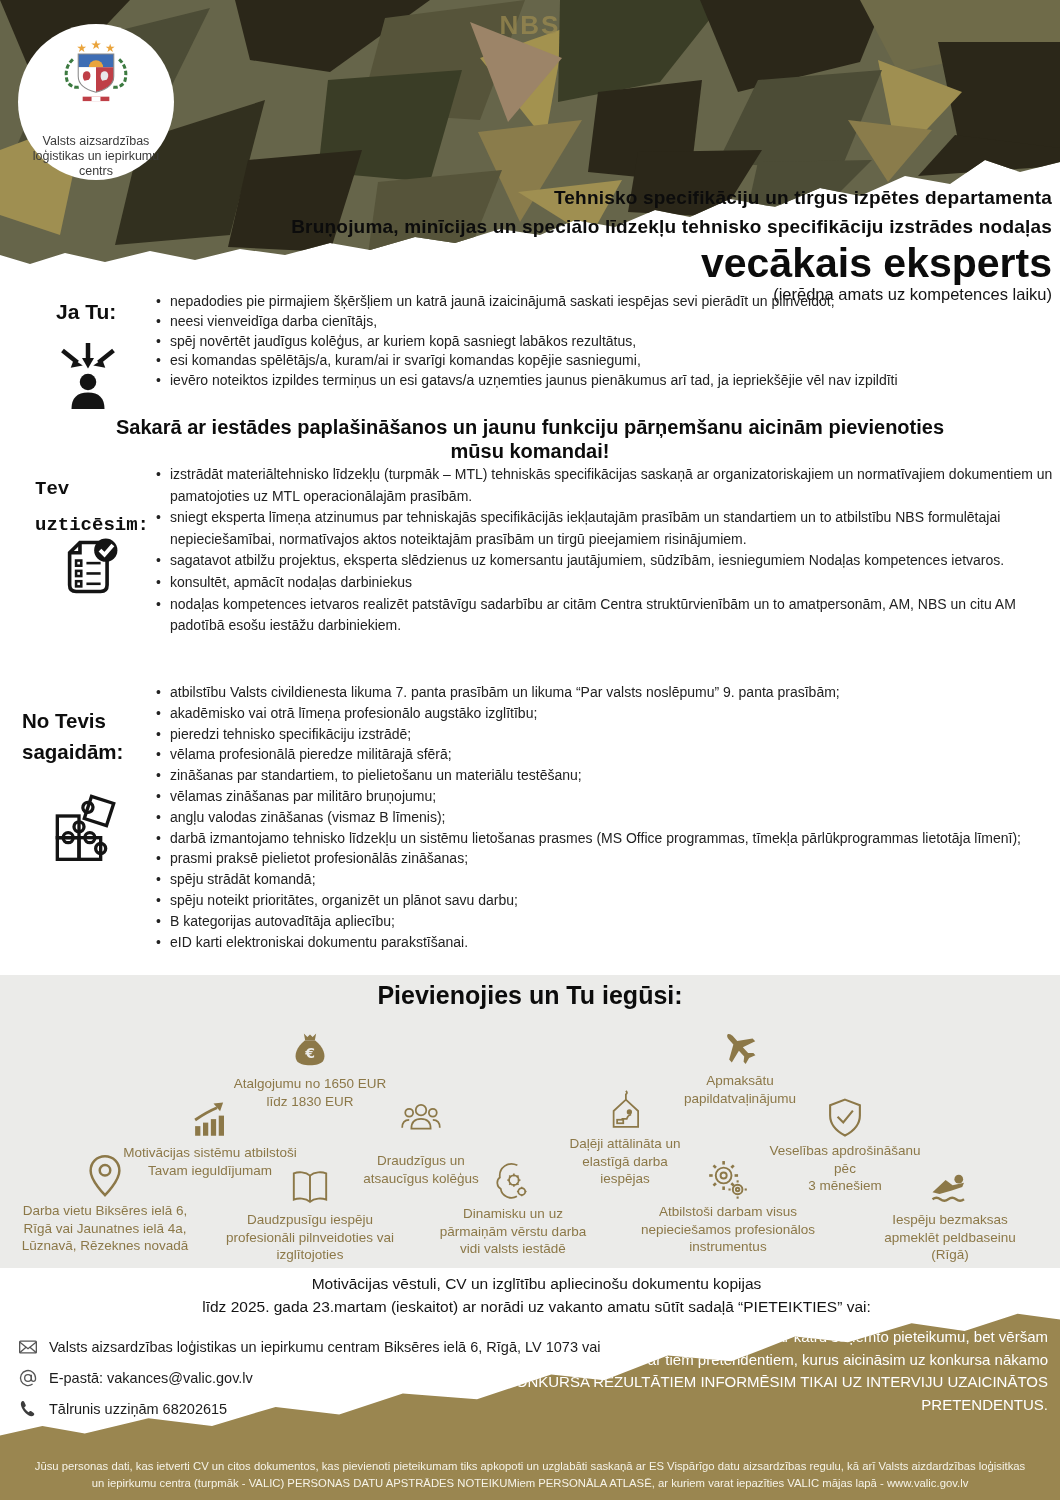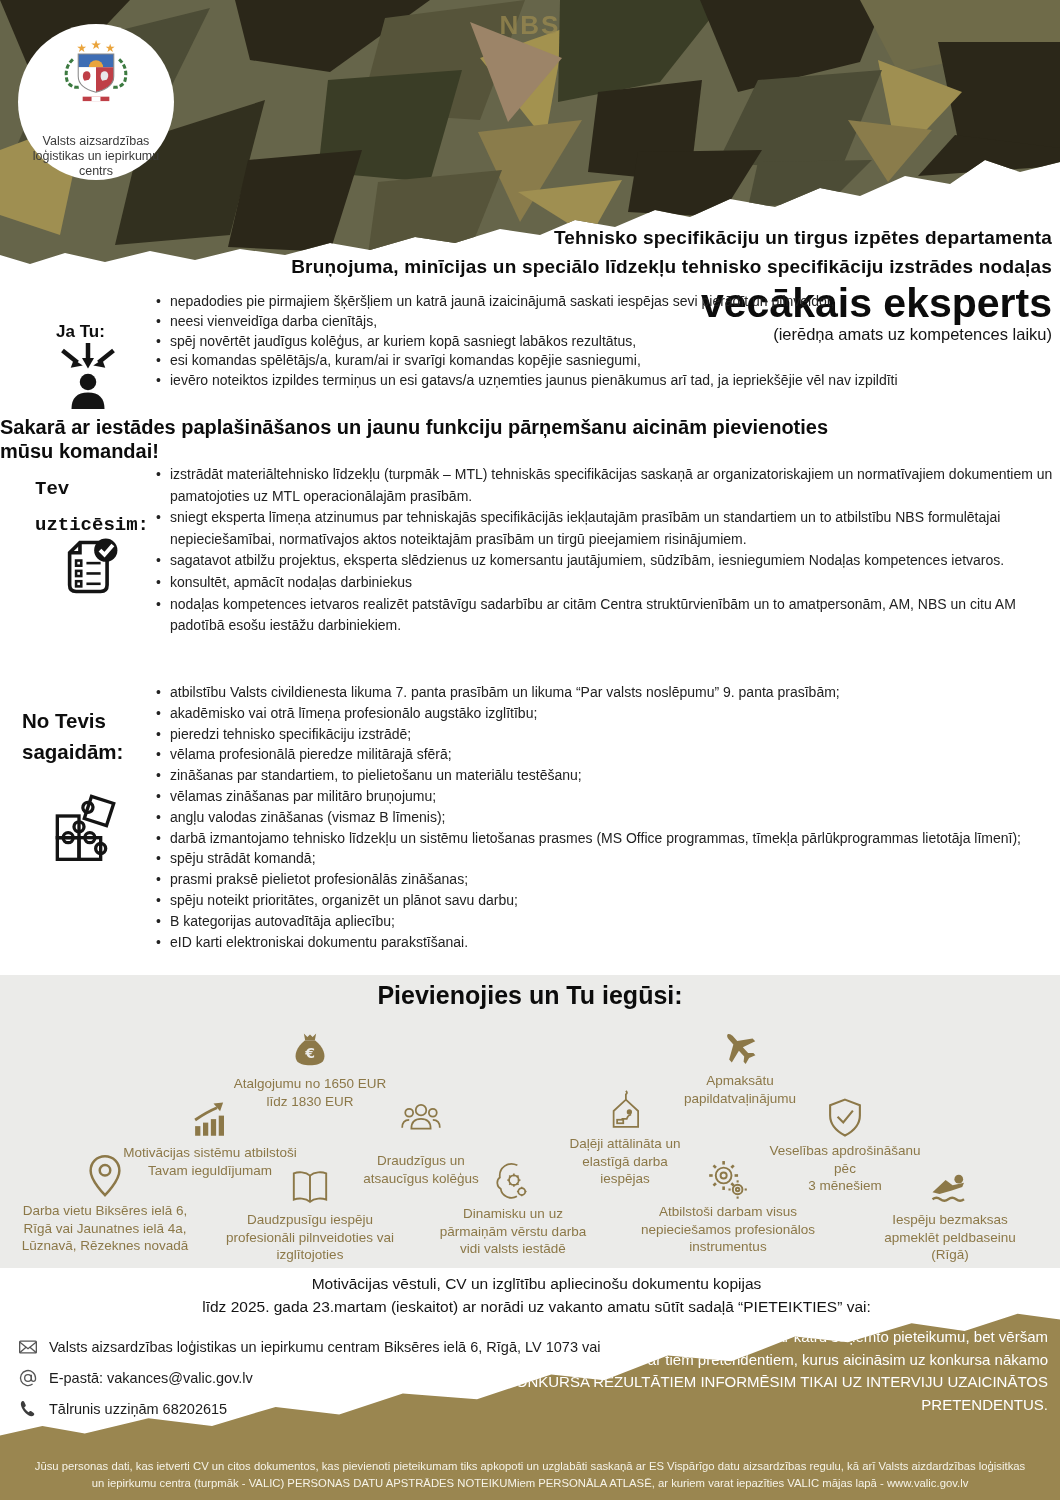--- a/index.html
+++ b/index.html
@@ -12,41 +12,41 @@
   .camo{
     position:absolute;left:0;top:0;width:1060px;height:290px;
     clip-path:polygon(0px 0px,1060px 0px,1060px 162px,1020px 172px,985px 160px,950px 184px,905px 176px,860px 196px,820px 188px,775px 207px,730px 199px,690px 217px,655px 210px,615px 227px,575px 220px,540px 235px,500px 229px,455px 243px,415px 237px,370px 250px,330px 243px,285px 255px,240px 249px,195px 260px,150px 251px,105px 262px,65px 253px,30px 264px,0px 255px);
   }
   .logo-circle{
     position:absolute;left:18px;top:24px;width:156px;height:156px;border-radius:50%;
     background:#ffffff;display:flex;flex-direction:column;align-items:center;padding-top:14px;box-sizing:border-box;
   }
   .logo-text{font-size:12.5px;line-height:15px;color:#3a3a3a;text-align:center;margin-top:16px;}
   
-  .title{position:absolute;right:8px;top:183px;text-align:right;margin-top:40px;}
+  .title{position:absolute;right:8px;top:183px;text-align:right;}
   .dept{font-size:19px;font-weight:bold;line-height:29px;color:#0c0c0c;letter-spacing:.2px;}
   .role{font-size:41px;font-weight:bold;line-height:44px;color:#0c0c0c;}
   .role-note{font-size:16.5px;line-height:19px;color:#141414;}
   
   .sec-label{position:absolute;font-weight:bold;color:#0e0e0e;white-space:pre-line;}
-  .label-jatu{left:56px;top:300px;font-size:17px;margin-top:22px;}
+  .label-jatu{left:56px;top:300px;font-size:21px;}
   .label-uzticesim{left:35px;top:471px;font-size:19px;line-height:36px;font-family:Liberation Mono, monospace;}
   .label-sagaidam{left:22px;top:705px;font-size:20.5px;line-height:31px;}
   .sec-icon{position:absolute;}
   .icon-jatu{left:52px;top:340px;width:72px;height:72px;}
   .icon-checklist{left:58px;top:536px;width:62px;height:62px;}
   .icon-puzzle{left:44px;top:786px;width:80px;height:80px;}
   ul.bullets{position:absolute;left:155px;width:902px;margin:0;padding:0;list-style:none;font-size:14px;color:#222;}
   ul.bullets li{position:relative;padding-left:15px;}
   ul.bullets li::before{content:"•";position:absolute;left:1px;top:0;}
   .jatu-list{top:292px;line-height:19.8px;}
   .uzticesim-list{top:464px;line-height:21.6px;}
   .sagaidam-list{top:682px;line-height:20.8px;}
   .heading-invite{
-    position:absolute;left:0;right:0;top:416px;text-align:left;
+    position:absolute;left:0;right:0;top:416px;text-align:center;
     font-size:20px;font-weight:bold;line-height:23.5px;color:#0c0c0c;white-space:pre-line;
   }
   
   .benefits-bg{position:absolute;left:0;top:975px;width:1060px;height:293px;background:#ebebe9;}
   .benefits-heading{position:absolute;left:0;right:0;top:981px;text-align:center;font-size:25px;font-weight:bold;color:#0c0c0c;}
   .benefit{position:absolute;width:264px;display:flex;flex-direction:column;align-items:center;gap:3px;text-align:center;}
   .b-icon{width:42px;height:42px;flex:none;}
   .b-text{font-size:13.5px;line-height:17.5px;color:#8c7848;white-space:pre-line;}
   .benefit:nth-of-type(1){left:178px;top:1030px;}
   .benefit:nth-of-type(2){left:608px;top:1027px;}
@@ -327,22 +327,22 @@
   <ul class="bullets sagaidam-list">
 
   <li>atbilstību Valsts civildienesta likuma 7. panta prasībām un likuma “Par valsts noslēpumu” 9. panta prasībām;</li>
       <li>akadēmisko vai otrā līmeņa profesionālo augstāko izglītību;</li>
       <li>pieredzi tehnisko specifikāciju izstrādē;</li>
       <li>vēlama profesionālā pieredze militārajā sfērā;</li>
       <li>zināšanas par standartiem, to pielietošanu un materiālu testēšanu;</li>
       <li>vēlamas zināšanas par militāro bruņojumu;</li>
       <li>angļu valodas zināšanas (vismaz B līmenis);</li>
       <li>darbā izmantojamo tehnisko līdzekļu un sistēmu lietošanas prasmes (MS Office programmas, tīmekļa pārlūkprogrammas lietotāja līmenī);</li>
+      <li>prasmi praksē pielietot profesionālās zināšanas;</li>
       <li>spēju strādāt komandā;</li>
-      <li>prasmi praksē pielietot profesionālās zināšanas;</li>
       <li>spēju noteikt prioritātes, organizēt un plānot savu darbu;</li>
       <li>B kategorijas autovadītāja apliecību;</li>
       <li>eID karti elektroniskai dokumentu parakstīšanai.</li>
     </ul>
 
   <div class="benefits-bg"></div>
   <div class="benefits-heading">Pievienojies un Tu iegūsi:</div>
   <div>
 
       <div class="benefit">

